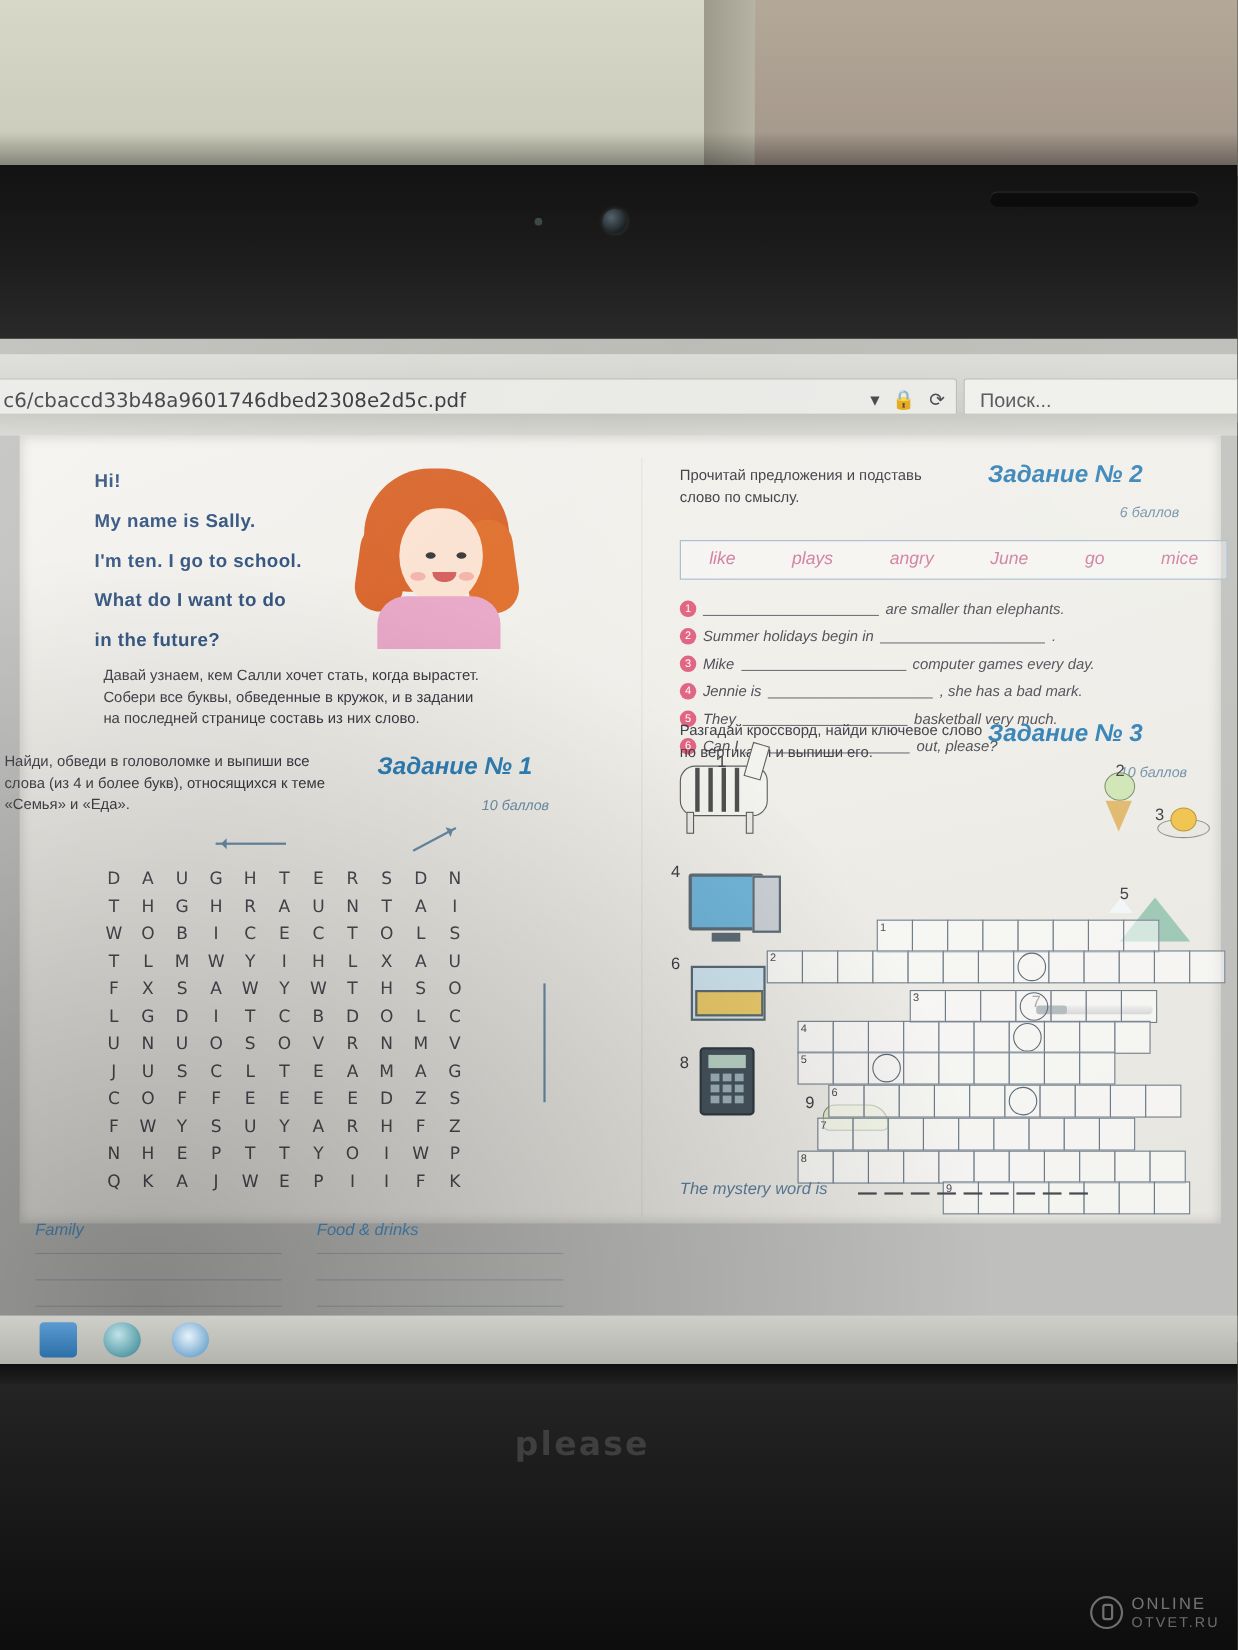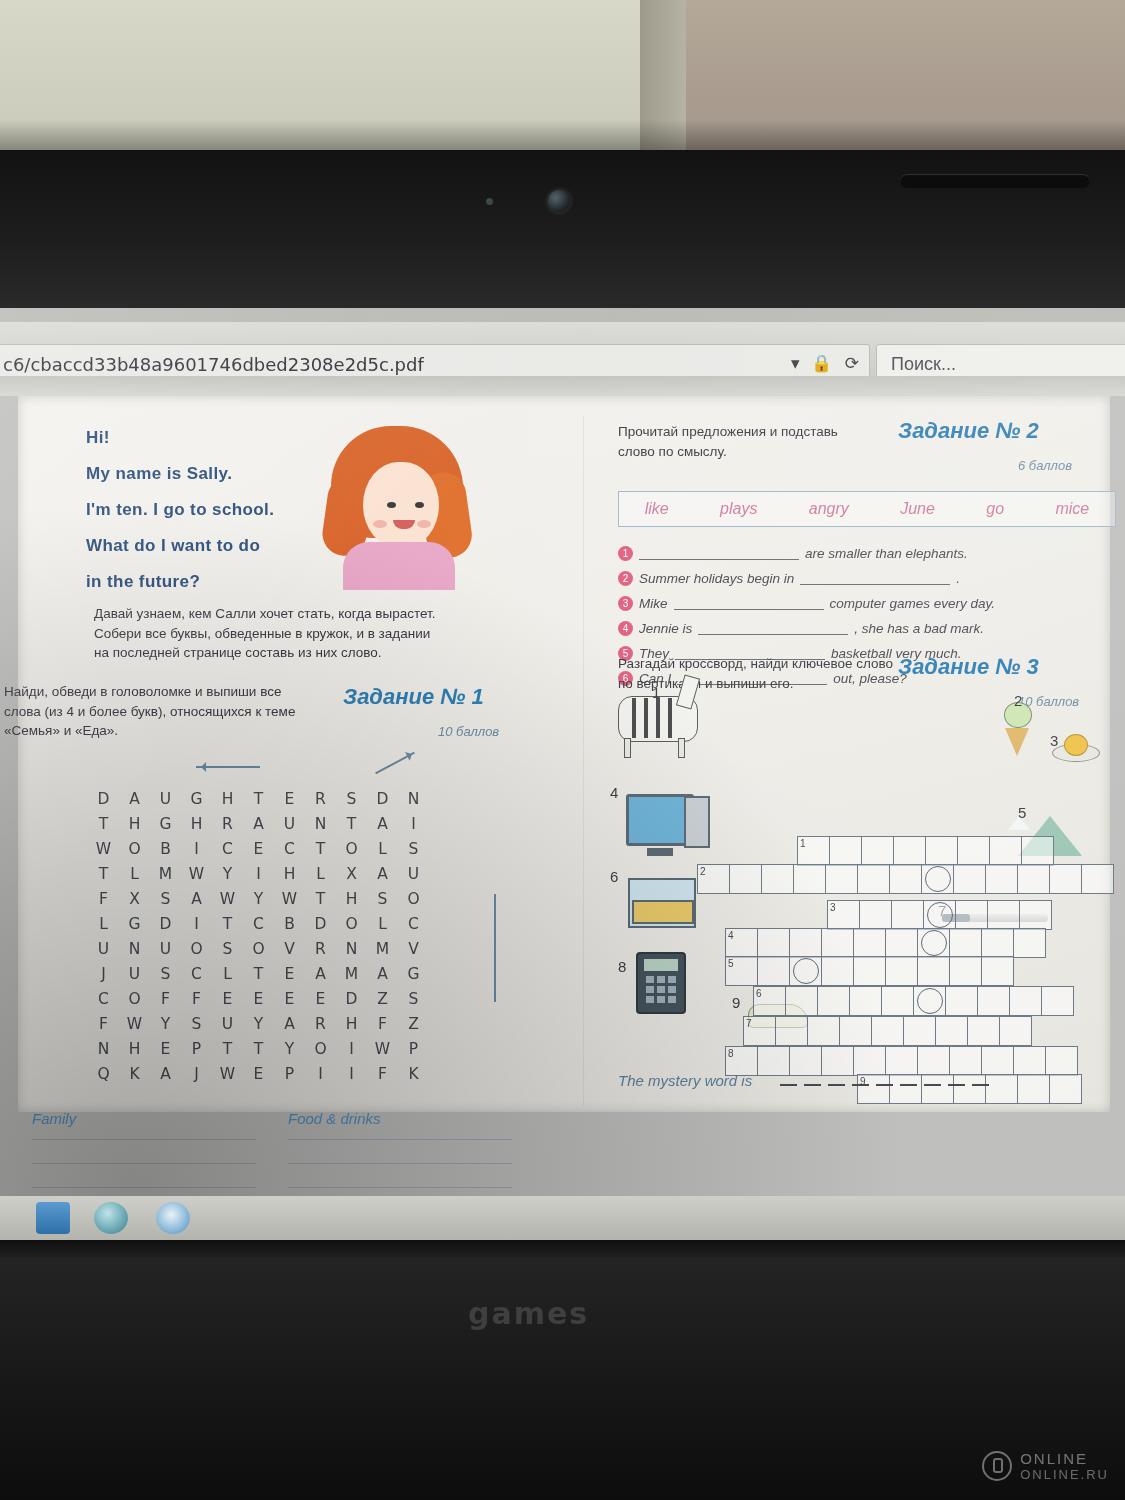--- a/index.html
+++ b/index.html
@@ -707,21 +707,21 @@
 </div>
 
 <div class="taskbar"></div>
 <div class="tb-ico" style="left:36px;background:linear-gradient(180deg,#5b9bd1,#2d6fa8);"></div>
 <div class="tb-ico" style="left:94px;background:radial-gradient(circle at 40% 35%,#bfe3ea,#2f7f8c);border-radius:50%;"></div>
 <div class="tb-ico" style="left:156px;background:radial-gradient(circle at 45% 40%,#e9f3fa,#4a8fc2);border-radius:50%;"></div>
 
 <div class="kbd-area"></div>
 <div class="screen-shadow"></div>
 <div class="palmrest"></div>
-<div class="brand">games</div>
+<div class="brand">please</div>
 
 <div class="wm">
   <div class="wm-bulb"></div>
   <div>
     <div class="wm-t1">ONLINE</div>
-    <div class="wm-t2">ONLINE.RU</div>
+    <div class="wm-t2">OTVET.RU</div>
   </div>
 </div>
 
 </body></html>

